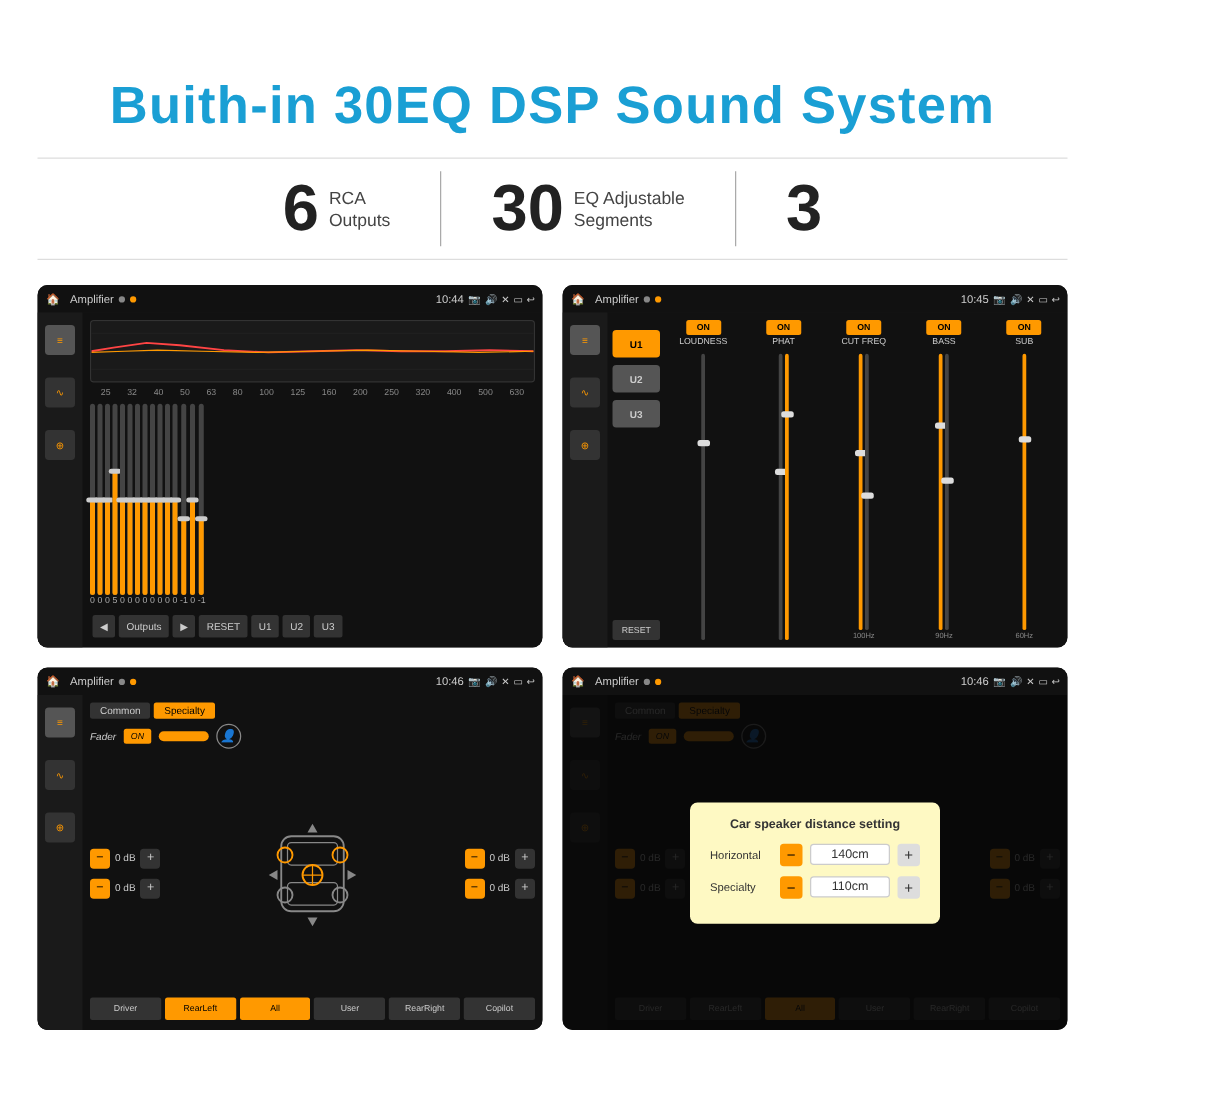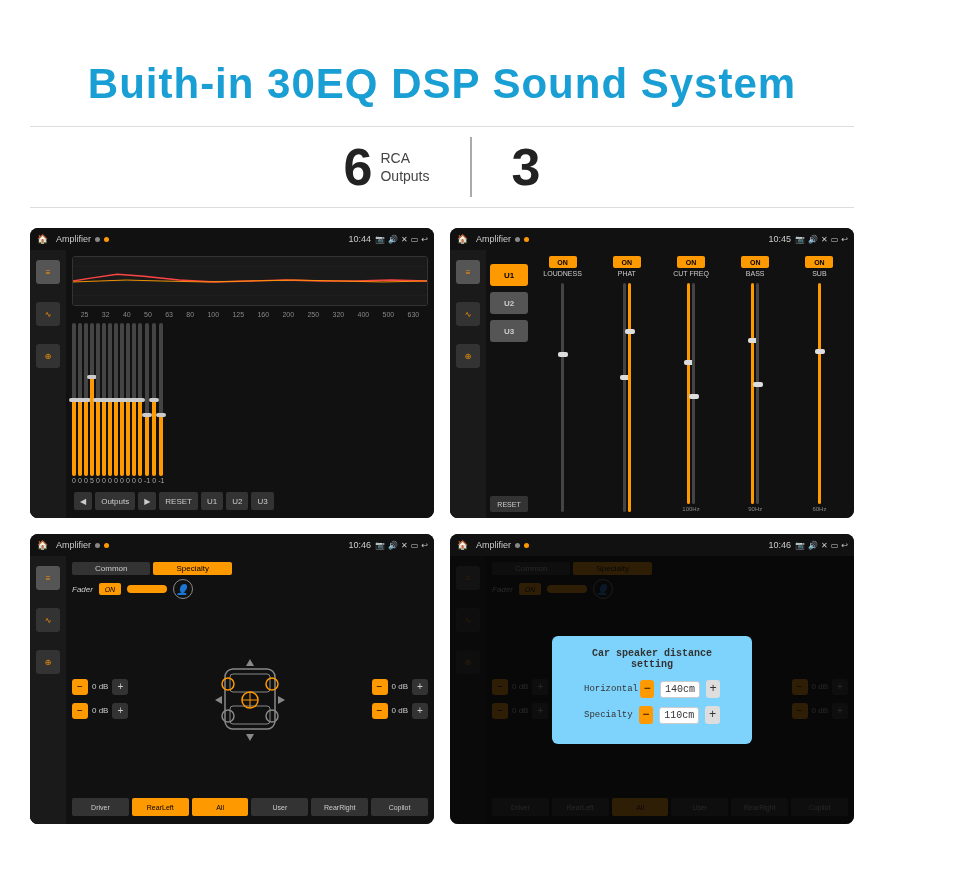--- a/index.html
+++ b/index.html
@@ -350,21 +350,21 @@
       padding: 6px;
       gap: 4px;
     }
 
     .fader-tabs {
       display: flex;
       gap: 3px;
     }
 
     .fader-tab {
-      padding: 2px 23px;
+      padding: 2px 8px;
       background: #333;
       border-radius: 2px;
       font-size: 8px;
       color: #ccc;
       text-align: center;
     }
 
     .fader-tab.active {
       background: #f90;
       color: #000;
@@ -505,25 +505,24 @@
       right: 0;
       bottom: 0;
       background: rgba(0,0,0,0.6);
       display: flex;
       align-items: center;
       justify-content: center;
       z-index: 10;
     }
 
     .distance-dialog {
-      background: #7dd3fc;
+      background: #fef9c3;
       border-radius: 6px;
-      padding: 12px 32px;
+      padding: 12px 16px;
       width: 200px;
-      font-family: Liberation Mono, monospace;
     }
 
     .dialog-title {
       font-size: 10px;
       color: #333;
       margin-bottom: 10px;
       text-align: center;
       font-weight: bold;
     }
 
@@ -632,20 +631,24 @@
 <div class="page-wrapper">
 
   <h1 class="main-title">Buith-in 30EQ DSP Sound System</h1>
 
   <div class="stats-row">
     <div class="stat-item">
       <span class="stat-number">6</span>
       <span class="stat-text">RCA<br>Outputs</span>
     </div>
     <div class="stat-divider"></div>
+    <div class="stat-item">
+      <span class="stat-number">30</span>
+      <span class="stat-text">EQ Adjustable<br>Segments</span>
+    </div>
     <div class="stat-divider"></div>
     <div class="stat-item">
       <span class="stat-number">3</span>
     </div>
   </div>
 
   <div class="screens-grid">
 
     <div class="screen-card">
       <div class="device-topbar">

